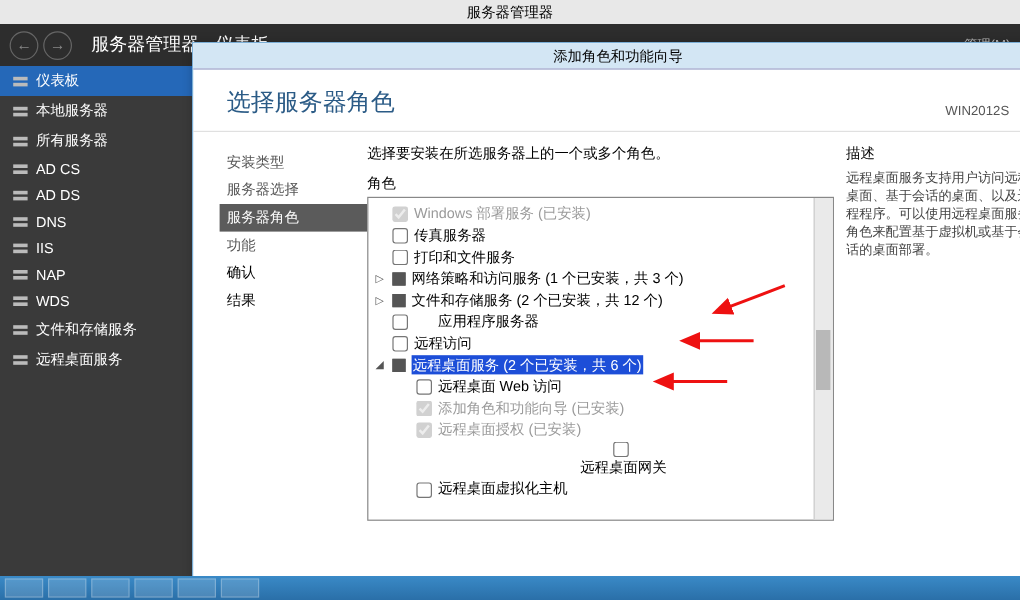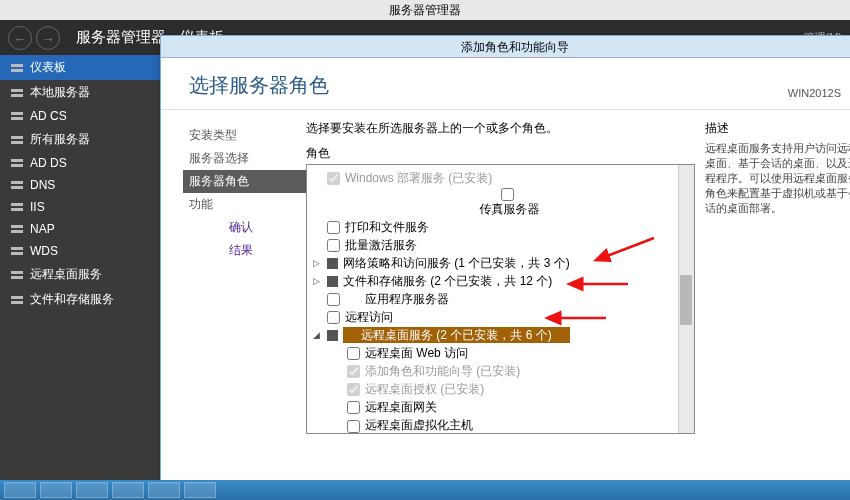--- a/index.html
+++ b/index.html
@@ -22,33 +22,33 @@
 
 .dialog { position: absolute; top: 35px; left: 160px; width: 710px; height: 450px; background: #fff; border: 1px solid #7aaed6; box-shadow: 0 0 8px rgba(0,0,0,0.2); }
 .dialog-title { background: #d3e6f4; border-bottom: 1px solid #aac; font-size: 12px; height: 22px; line-height: 22px; text-align: center; }
 .dialog-body { display: flex; height: 390px; }
 .dialog-head { padding: 14px 28px 10px; font-size: 20px; color: #2b5b86; border-bottom: 1px solid #e0e0e0; display:flex; justify-content:space-between; align-items:flex-end;}
 .dialog-server { font-size: 11px; color: #555; }
 
 .wiz-nav { width: 145px; padding: 14px 0 0 22px; font-size: 12px; color: #555; }
 .wiz-nav-item { padding: 3px 6px; }
 .wiz-nav-item.current { background: #5b5b5b; color: #fff; }
-.wiz-nav-item.disabled { color: #4c1d95; margin-left: 40px; }
+.wiz-nav-item.disabled { color: #000000; }
 
 .wiz-main { flex: 1; padding: 10px 4px 0 0; font-size: 12px; display:flex; gap:10px; }
 .roles-col { flex:1; }
 .roles-intro { margin-bottom: 8px; }
 .roles-label { margin-bottom: 2px; }
 .roles-box { border: 1px solid #888; height: 270px; overflow-y: auto; padding: 4px 2px; position: relative; background:#fff; }
 .role-row { display: flex; align-items: center; padding: 1px 0 1px 18px; line-height: 16px; white-space: nowrap; }
 .role-row.child { padding-left: 38px; }
 .role-row .tri { position: absolute; left: 4px; font-size: 9px; color: #555; width:10px; }
 .role-row input[type=checkbox] { margin-right: 5px; accent-color: #333; }
 .role-row .filled { width:11px; height:11px; border:1px solid #555; background:#555; margin-right:5px; display:inline-block; }
-.role-row .lbl.sel { background: #a16207; color: #fff; padding: 0 18px; }
+.role-row .lbl.sel { background: #1d4ed8; color: #fff; padding: 0 1px; }
 .role-row .lbl.dis { color: #9a9a9a; }
 .scroll-ind { position:absolute; right:0; top:0; bottom:0; width:16px; background:#eaeaea; border-left:1px solid #ccc;}
 .scroll-thumb { position:absolute; right:2px; top:110px; width:12px; height:50px; background:#b8b8b8;}
 
 .desc-col { width: 160px; font-size: 11px; color: #444; padding-right: 6px; overflow:hidden;}
 .desc-label { font-size:12px; color:#000; margin-bottom:4px;}
 
 
 .arrow { position: absolute; pointer-events:none; }
 .arrow svg { overflow: visible; }
@@ -84,34 +84,34 @@
               <rect x="1" y="2" width="12" height="3" fill="#bbb"></rect>
               <rect x="1" y="7" width="12" height="3" fill="#bbb"></rect>
             </svg></span>
           <span>本地服务器</span>
         </div>
         <div class="sidebar-item">
           <span class="side-icon"><svg width="14" height="12">
               <rect x="1" y="2" width="12" height="3" fill="#bbb"></rect>
               <rect x="1" y="7" width="12" height="3" fill="#bbb"></rect>
             </svg></span>
+          <span>所有服务器</span>
+        </div>
+        <div class="sidebar-item">
+          <span class="side-icon"><svg width="14" height="12">
+              <rect x="1" y="2" width="12" height="3" fill="#bbb"></rect>
+              <rect x="1" y="7" width="12" height="3" fill="#bbb"></rect>
+            </svg></span>
           <span>AD CS</span>
         </div>
         <div class="sidebar-item">
           <span class="side-icon"><svg width="14" height="12">
               <rect x="1" y="2" width="12" height="3" fill="#bbb"></rect>
               <rect x="1" y="7" width="12" height="3" fill="#bbb"></rect>
             </svg></span>
-          <span>所有服务器</span>
-        </div>
-        <div class="sidebar-item">
-          <span class="side-icon"><svg width="14" height="12">
-              <rect x="1" y="2" width="12" height="3" fill="#bbb"></rect>
-              <rect x="1" y="7" width="12" height="3" fill="#bbb"></rect>
-            </svg></span>
           <span>AD DS</span>
         </div>
         <div class="sidebar-item">
           <span class="side-icon"><svg width="14" height="12">
               <rect x="1" y="2" width="12" height="3" fill="#bbb"></rect>
               <rect x="1" y="7" width="12" height="3" fill="#bbb"></rect>
             </svg></span>
           <span>DNS</span>
         </div>
         <div class="sidebar-item">
@@ -133,28 +133,28 @@
               <rect x="1" y="2" width="12" height="3" fill="#bbb"></rect>
               <rect x="1" y="7" width="12" height="3" fill="#bbb"></rect>
             </svg></span>
           <span>WDS</span>
         </div>
         <div class="sidebar-item">
           <span class="side-icon"><svg width="14" height="12">
               <rect x="1" y="2" width="12" height="3" fill="#bbb"></rect>
               <rect x="1" y="7" width="12" height="3" fill="#bbb"></rect>
             </svg></span>
+          <span>文件和存储服务</span>
+        </div>
+        <div class="sidebar-item">
+          <span class="side-icon"><svg width="14" height="12">
+              <rect x="1" y="2" width="12" height="3" fill="#bbb"></rect>
+              <rect x="1" y="7" width="12" height="3" fill="#bbb"></rect>
+            </svg></span>
           <span>远程桌面服务</span>
-        </div>
-        <div class="sidebar-item">
-          <span class="side-icon"><svg width="14" height="12">
-              <rect x="1" y="2" width="12" height="3" fill="#bbb"></rect>
-              <rect x="1" y="7" width="12" height="3" fill="#bbb"></rect>
-            </svg></span>
-          <span>文件和存储服务</span>
         </div>
       </div>
   </div>
 </div>
 
 <div class="dialog">
   <div class="dialog-title">添加角色和功能向导</div>
   <div class="dialog-head">
     <span>选择服务器角色</span>
     <span class="dialog-server">WIN2012S</span>
@@ -170,31 +170,27 @@
       </div>
     <div class="wiz-main">
       <div class="roles-col">
         <div class="roles-intro">选择要安装在所选服务器上的一个或多个角色。</div>
         <div class="roles-label">角色</div>
         <div class="roles-box" id="rolesbox">
           <div class="role-row" style="position: relative;">
               <input type="checkbox" disabled="" checked="" style="">
               <span class="lbl dis">Windows 部署服务 (已安装)</span>
             </div>
-            <div class="role-row" style="position: relative; flex-direction: column;">
+            <div class="role-row" style="position: relative;">
               <input type="checkbox" style="">
               <span class="lbl">传真服务器</span>
             </div>
             <div class="role-row" style="position: relative;">
               <input type="checkbox" style="">
               <span class="lbl">打印和文件服务</span>
-            </div>
-            <div class="role-row" style="position: relative;">
-              <input type="checkbox" style="">
-              <span class="lbl">批量激活服务</span>
             </div>
             <div class="role-row" style="position: relative;">
               <span class="tri" style="left: 4px;">▷</span>
               <span class="filled"></span>
               <span class="lbl">网络策略和访问服务 (1 个已安装，共 3 个)</span>
             </div>
             <div class="role-row" style="position: relative;">
               <span class="tri" style="left: 4px;">▷</span>
               <span class="filled"></span>
               <span class="lbl">文件和存储服务 (2 个已安装，共 12 个)</span>
@@ -217,21 +213,21 @@
               <span class="lbl">远程桌面 Web 访问</span>
             </div>
             <div class="role-row child" style="position: relative;">
               <input type="checkbox" disabled="" checked="" style="">
               <span class="lbl dis">添加角色和功能向导 (已安装)</span>
             </div>
             <div class="role-row child" style="position: relative;">
               <input type="checkbox" disabled="" checked="" style="">
               <span class="lbl dis">远程桌面授权 (已安装)</span>
             </div>
-            <div class="role-row child" style="position: relative;">
+            <div class="role-row child" style="position: relative; flex-direction: column;">
               <input type="checkbox" style="">
               <span class="lbl">远程桌面网关</span>
             </div>
             <div class="role-row child" style="position: relative; align-items: flex-end;">
               <input type="checkbox" style="">
               <span class="lbl">远程桌面虚拟化主机</span>
             </div>
             <div class="scroll-ind">
               <div class="scroll-thumb"></div>
             </div>

